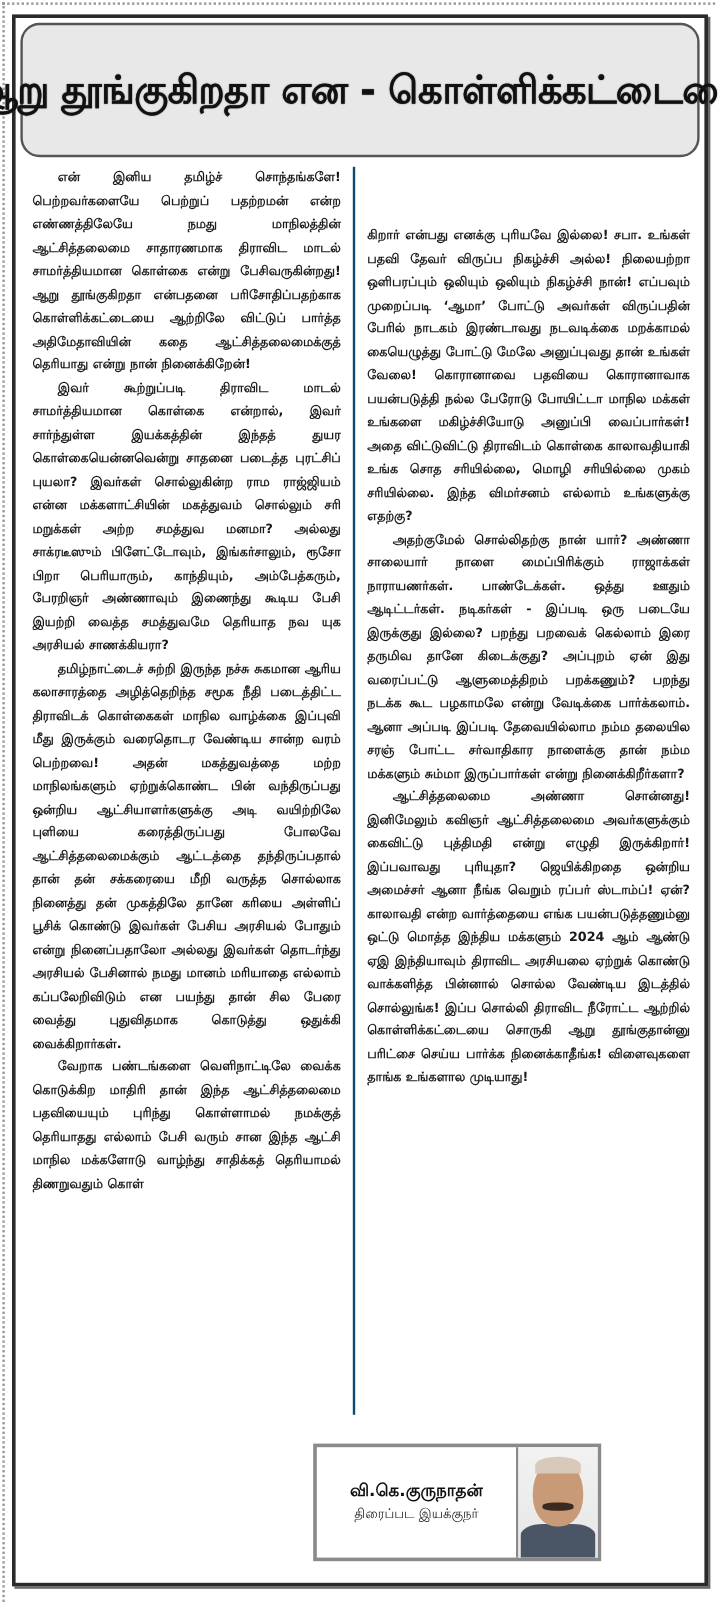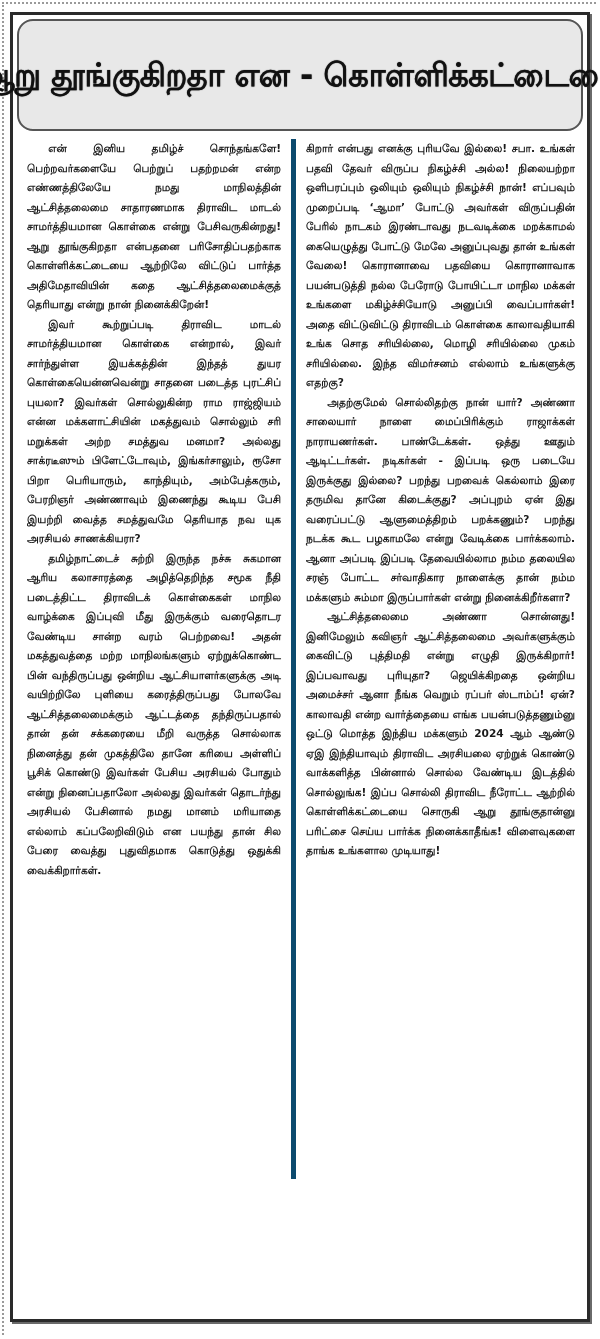--- a/index.html
+++ b/index.html
@@ -33,22 +33,22 @@
     .columns {
       position: absolute; left: 14px; top: 124px; right: 12px; bottom: 8px;
       display: flex; gap: 0;
     }
     .col {
       width: 270px; box-sizing: border-box;
       font-size: 10.6px; line-height: 19.5px; color: #1a1a1a;
       text-align: justify; font-weight: bold;
       overflow: hidden;
     }
-    .col-left { padding-right: 10px; border-right: 5px solid #0c4a6e; height: 1040px; }
-    .col-right { padding-left: 10px; width: 280px; }
+    .col-left { padding-right: 10px; border-right: 2px solid #0c4a6e; height: 1040px; }
+    .col-right { padding-left: 10px; width: 280px; margin-top: 48px; }
     .col p { margin: 0; text-indent: 2em; }
     .col p.cont { text-indent: 0; }
     .byline {
       position: absolute; right: 86px; bottom: 18px; width: 240px; height: 98px;
       border: 3px solid #8a8a8a; box-sizing: border-box; display: flex; background: #fff;
     }
     .byline-text {
       flex: 1; display: flex; flex-direction: column; align-items: center; justify-content: center;
       border-right: 2px solid #8a8a8a;
     }
@@ -83,21 +83,34 @@
 <div class="frame">
   <div class="headline-box">
     <div class="headline-line">ஆறு தூங்குகிறதா என - கொள்ளிக்கட்டையை</div>
   </div>
 
   <div class="columns">
     <div class="col col-left">
       <p>என் இனிய தமிழ்ச் சொந்தங்களே! பெற்றவர்களையே பெற்றுப் பதற்றமன் என்ற எண்ணத்திலேயே நமது மாநிலத்தின் ஆட்சித்தலைமை சாதாரணமாக திராவிட மாடல் சாமர்த்தியமான கொள்கை என்று பேசிவருகின்றது! ஆறு தூங்குகிறதா என்பதனை பரிசோதிப்பதற்காக கொள்ளிக்கட்டையை ஆற்றிலே விட்டுப் பார்த்த அதிமேதாவியின் கதை ஆட்சித்தலைமைக்குத் தெரியாது என்று நான் நினைக்கிறேன்!</p>
       <p>இவர் கூற்றுப்படி திராவிட மாடல் சாமர்த்தியமான கொள்கை என்றால், இவர் சார்ந்துள்ள இயக்கத்தின் இந்தத் துயர கொள்கையென்னவென்று சாதனை படைத்த புரட்சிப் புயலா? இவர்கள் சொல்லுகின்ற ராம ராஜ்ஜியம் என்ன மக்களாட்சியின் மகத்துவம் சொல்லும் சரி மறுக்கள் அற்ற சமத்துவ மனமா? அல்லது சாக்ரடீஸும் பிளேட்டோவும், இங்கர்சாலும், ரூசோ பிறா பெரியாரும், காந்தியும், அம்பேத்கரும், பேரறிஞர் அண்ணாவும் இணைந்து கூடிய பேசி இயற்றி வைத்த சமத்துவமே தெரியாத நவ யுக அரசியல் சாணக்கியரா?</p>
       <p>தமிழ்நாட்டைச் சுற்றி இருந்த நச்சு சுகமான ஆரிய கலாசாரத்தை அழித்தெறிந்த சமூக நீதி படைத்திட்ட திராவிடக் கொள்கைகள் மாநில வாழ்க்கை இப்புவி மீது இருக்கும் வரைதொடர வேண்டிய சான்ற வரம் பெற்றவை! அதன் மகத்துவத்தை மற்ற மாநிலங்களும் ஏற்றுக்கொண்ட பின் வந்திருப்பது ஒன்றிய ஆட்சியாளர்களுக்கு அடி வயிற்றிலே புளியை கரைத்திருப்பது போலவே ஆட்சித்தலைமைக்கும் ஆட்டத்தை தந்திருப்பதால் தான் தன் சக்கரையை மீறி வருத்த சொல்லாக நினைத்து தன் முகத்திலே தானே கரியை அள்ளிப் பூசிக் கொண்டு இவர்கள் பேசிய அரசியல் போதும் என்று நினைப்பதாலோ அல்லது இவர்கள் தொடர்ந்து அரசியல் பேசினால் நமது மானம் மரியாதை எல்லாம் கப்பலேறிவிடும் என பயந்து தான் சில பேரை வைத்து புதுவிதமாக கொடுத்து ஒதுக்கி வைக்கிறார்கள்.</p>
+      <p>வேறாக பண்டங்களை வெளிநாட்டிலே வைக்க கொடுக்கிற மாதிரி தான் இந்த ஆட்சித்தலைமை பதவியையும் புரிந்து கொள்ளாமல் நமக்குத் தெரியாதது எல்லாம் பேசி வரும் சான இந்த ஆட்சி மாநில மக்களோடு வாழ்ந்து சாதிக்கத் தெரியாமல் திணறுவதும் கொள்</p>
     </div>
     <div class="col col-right">
       <p class="cont">கிறார் என்பது எனக்கு புரியவே இல்லை! சபா. உங்கள் பதவி தேவர் விருப்ப நிகழ்ச்சி அல்ல! நிலையற்றா ஒளிபரப்பும் ஒலியும் ஒலியும் நிகழ்ச்சி நான்! எப்பவும் முறைப்படி ‘ஆமா’ போட்டு அவர்கள் விருப்பதின் பேரில் நாடகம் இரண்டாவது நடவடிக்கை மறக்காமல் கையெழுத்து போட்டு மேலே அனுப்புவது தான் உங்கள் வேலை! கொரானாவை பதவியை கொரானாவாக பயன்படுத்தி நல்ல பேரோடு போயிட்டா மாநில மக்கள் உங்களை மகிழ்ச்சியோடு அனுப்பி வைப்பார்கள்! அதை விட்டுவிட்டு திராவிடம் கொள்கை காலாவதியாகி உங்க சொத சரியில்லை, மொழி சரியில்லை முகம் சரியில்லை. இந்த விமர்சனம் எல்லாம் உங்களுக்கு எதற்கு?</p>
       <p>அதற்குமேல் சொல்லிதற்கு நான் யார்? அண்ணா சாலையார் நாளை மைப்பிரிக்கும் ராஜாக்கள் நாராயணர்கள். பாண்டேக்கள். ஒத்து ஊதும் ஆடிட்டர்கள். நடிகர்கள் - இப்படி ஒரு படையே இருக்குது இல்லை? பறந்து பறவைக் கெல்லாம் இரை தருமிவ தானே கிடைக்குது? அப்புறம் ஏன் இது வரைப்பட்டு ஆளுமைத்திறம் பறக்கணும்? பறந்து நடக்க கூட பழகாமலே என்று வேடிக்கை பார்க்கலாம். ஆனா அப்படி இப்படி தேவையில்லாம நம்ம தலையில சரஞ் போட்ட சர்வாதிகார நாளைக்கு தான் நம்ம மக்களும் சும்மா இருப்பார்கள் என்று நினைக்கிறீர்களா?</p>
       <p>ஆட்சித்தலைமை அண்ணா சொன்னது! இனிமேலும் கவிஞர் ஆட்சித்தலைமை அவர்களுக்கும் கைவிட்டு புத்திமதி என்று எழுதி இருக்கிறார்! இப்பவாவது புரியுதா? ஜெயிக்கிறதை ஒன்றிய அமைச்சர் ஆனா நீங்க வெறும் ரப்பர் ஸ்டாம்ப்! ஏன்? காலாவதி என்ற வார்த்தையை எங்க பயன்படுத்தணும்னு ஒட்டு மொத்த இந்திய மக்களும் 2024 ஆம் ஆண்டு ஏஇ இந்தியாவும் திராவிட அரசியலை ஏற்றுக் கொண்டு வாக்களித்த பின்னால் சொல்ல வேண்டிய இடத்தில் சொல்லுங்க! இப்ப சொல்லி திராவிட நீரோட்ட ஆற்றில் கொள்ளிக்கட்டையை சொருகி ஆறு தூங்குதான்னு பரிட்சை செய்ய பார்க்க நினைக்காதீங்க! விளைவுகளை தாங்க உங்களால முடியாது!</p>
     </div>
   </div>
 
+  <div class="byline">
+    <div class="byline-text">
+      <div class="byline-name">வி.கெ.குருநாதன்</div>
+      <div class="byline-role">திரைப்பட இயக்குநர்</div>
+    </div>
+    <div class="byline-photo">
+      <div class="photo-shirt"></div>
+      <div class="photo-head"></div>
+      <div class="photo-hair"></div>
+      <div class="photo-mustache"></div>
+    </div>
+  </div>
 </div>
 
 </body></html>

